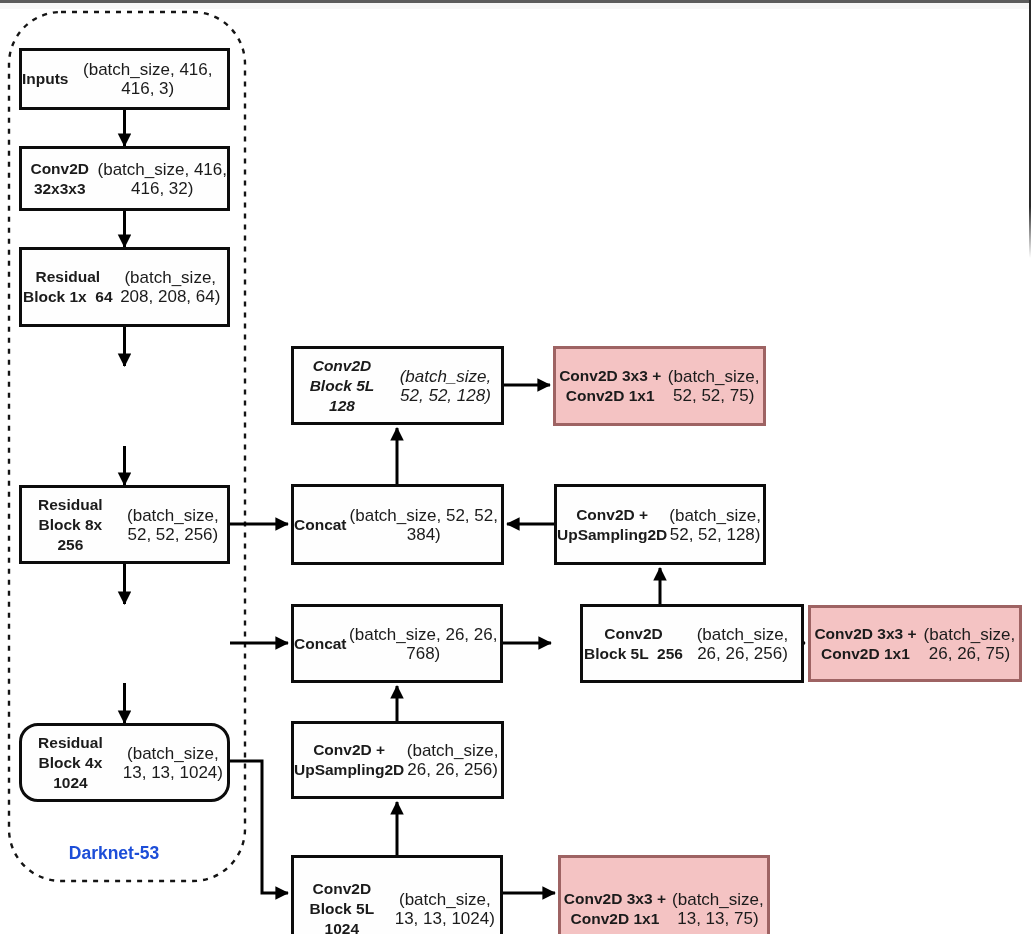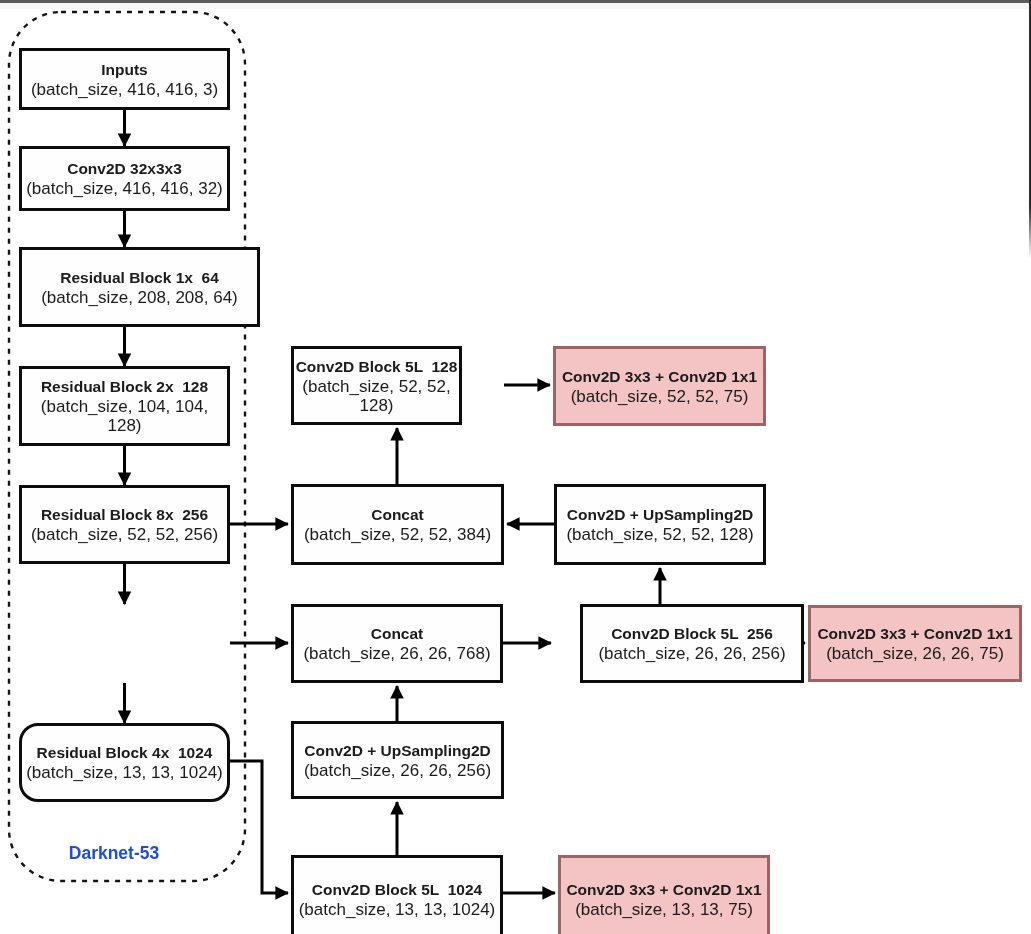--- a/index.html
+++ b/index.html
@@ -28,21 +28,21 @@
   #connectors {
     position: absolute; inset: 0; width: 1031px; height: 934px; z-index: 1;
   }
   
   .box {
     position: absolute;
     box-sizing: border-box;
     border: 3px solid #0c0c0c;
     background: #fefefe;
     display: flex;
-    flex-direction: column;
+    flex-direction: row;
     align-items: center;
     justify-content: center;
     text-align: center;
     z-index: 2;
     color: #1b1b1b;
   }
   .box.head {
     background: #f4c3c3;
     border-color: #9e6363;
   }
@@ -110,40 +110,36 @@
   </svg>
 
   <div class="box" style="left:19px; top:48px; width:211px; height:62px;">
     <div class="box-title">Inputs</div>
     <div class="box-shape">(batch_size, 416, 416, 3)</div>
   </div>
   <div class="box" style="left:19px; top:146px; width:211px; height:65px;">
     <div class="box-title">Conv2D 32x3x3</div>
     <div class="box-shape">(batch_size, 416, 416, 32)</div>
   </div>
-  <div class="box" style="left:19px; top:247px; width:241px; height:80px;">
+  <div class="box" style="left:19px; top:247px; width:211px; height:80px;">
     <div class="box-title">Residual Block 1x  64</div>
     <div class="box-shape">(batch_size, 208, 208, 64)</div>
-  </div>
-  <div class="box" style="left:19px; top:366px; width:211px; height:80px;">
-    <div class="box-title">Residual Block 2x  128</div>
-    <div class="box-shape">(batch_size, 104, 104, 128)</div>
   </div>
   <div class="box" style="left:19px; top:485px; width:211px; height:79px;">
     <div class="box-title">Residual Block 8x  256</div>
     <div class="box-shape">(batch_size, 52, 52, 256)</div>
   </div>
   <div class="box" style="left:19px; top:723px; width:211px; height:79px;border-radius:19px;">
     <div class="box-title">Residual Block 4x  1024</div>
     <div class="box-shape">(batch_size, 13, 13, 1024)</div>
   </div>
 
   <div id="backbone-label">Darknet-53</div>
 
-  <div class="box" style="left:291px; top:346px; width:171px; height:79px;">
+  <div class="box" style="left:291px; top:346px; width:213px; height:79px;font-style:italic;">
     <div class="box-title">Conv2D Block 5L  128</div>
     <div class="box-shape">(batch_size, 52, 52, 128)</div>
   </div>
   <div class="box" style="left:291px; top:484px; width:213px; height:81px;">
     <div class="box-title">Concat</div>
     <div class="box-shape">(batch_size, 52, 52, 384)</div>
   </div>
   <div class="box" style="left:291px; top:604px; width:212px; height:79px;">
     <div class="box-title">Concat</div>
     <div class="box-shape">(batch_size, 26, 26, 768)</div>

